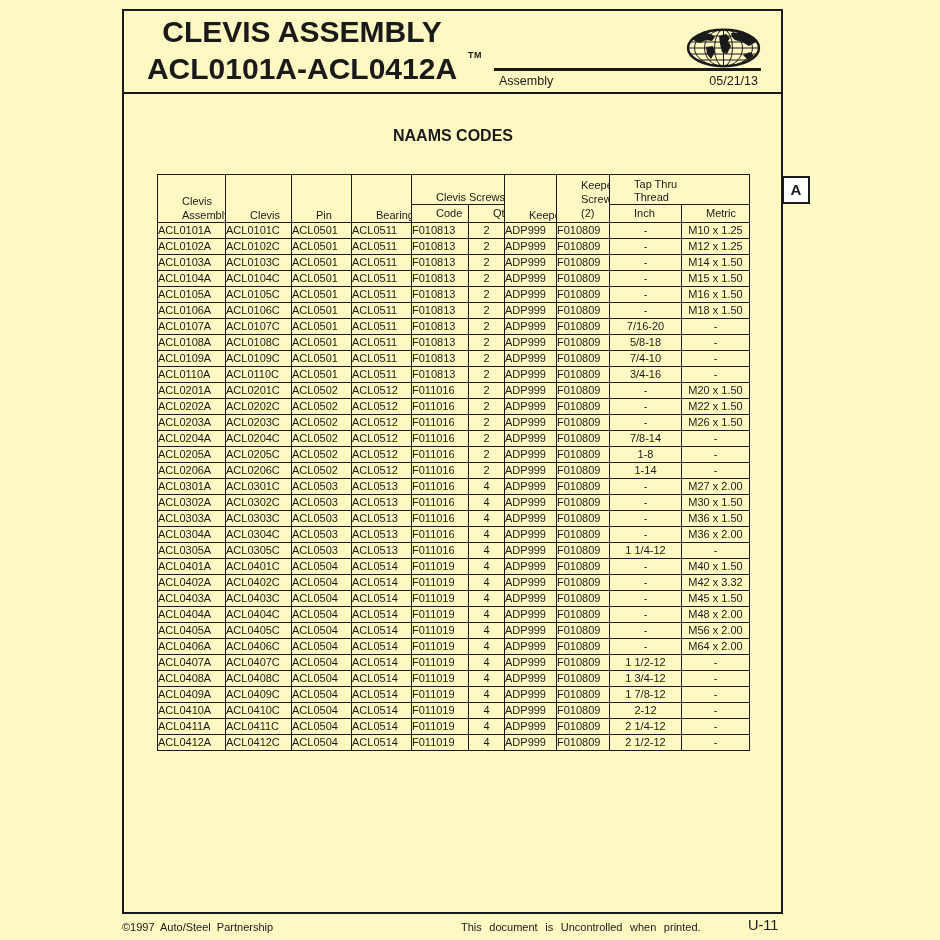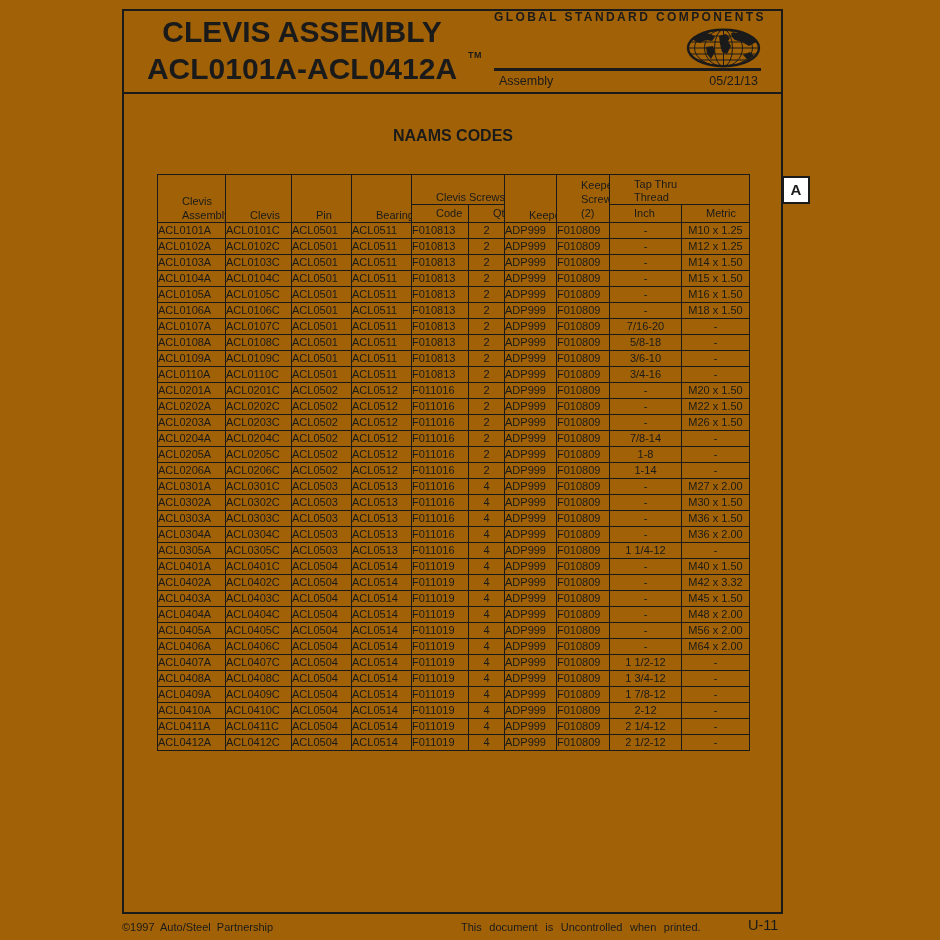--- a/index.html
+++ b/index.html
@@ -1,17 +1,17 @@
 <!DOCTYPE html>
 <html><head>
 <meta charset="utf-8">
 <style>
   html,body { margin:0; padding:0; }
   .page {
-    position:relative; width:940px; height:940px; background:#a16207;
+    position:relative; width:940px; height:940px; background:#fef9c3;
     font-family:"Liberation Sans", sans-serif; color:#1a1a1a; overflow:hidden;
   }
   
   .frame {
     position:absolute; left:122px; top:9px; width:657px; height:901px;
     border:2px solid #1a1a1a;
   }
   .header-sep {
     position:absolute; left:122px; top:92px; width:661px; height:2px; background:#1a1a1a;
   }
@@ -84,21 +84,20 @@
 <div class="page">
 
   <div class="frame"></div>
   <div class="header-sep"></div>
 
   <div class="doc-title">
     <div>CLEVIS ASSEMBLY</div>
     <div>ACL0101A-ACL0412A</div>
   </div>
 
-  <div class="logo-tagline">GLOBAL STANDARD COMPONENTS</div>
   <div class="logo-tm">TM</div>
 
   <svg class="globe" viewBox="0 0 75 40">
     <defs>
         <clipPath id="gclip">
           <ellipse cx="37.5" cy="20" rx="36" ry="18.5"></ellipse>
         </clipPath>
       </defs>
     <ellipse cx="37.5" cy="20" rx="35.5" ry="18.2" fill="none" stroke="#1a1a1a" stroke-width="2.4"></ellipse>
     <g clip-path="url(#gclip)" stroke="#1a1a1a" stroke-width="1" fill="none">
@@ -268,21 +267,21 @@
         </tr>
         <tr>
           <td>ACL0109A</td>
           <td>ACL0109C</td>
           <td>ACL0501</td>
           <td>ACL0511</td>
           <td>F010813</td>
           <td>2</td>
           <td>ADP999</td>
           <td>F010809</td>
-          <td>3/6-10</td>
+          <td>7/4-10</td>
           <td>-</td>
         </tr>
         <tr>
           <td>ACL0110A</td>
           <td>ACL0110C</td>
           <td>ACL0501</td>
           <td>ACL0511</td>
           <td>F010813</td>
           <td>2</td>
           <td>ADP999</td>

